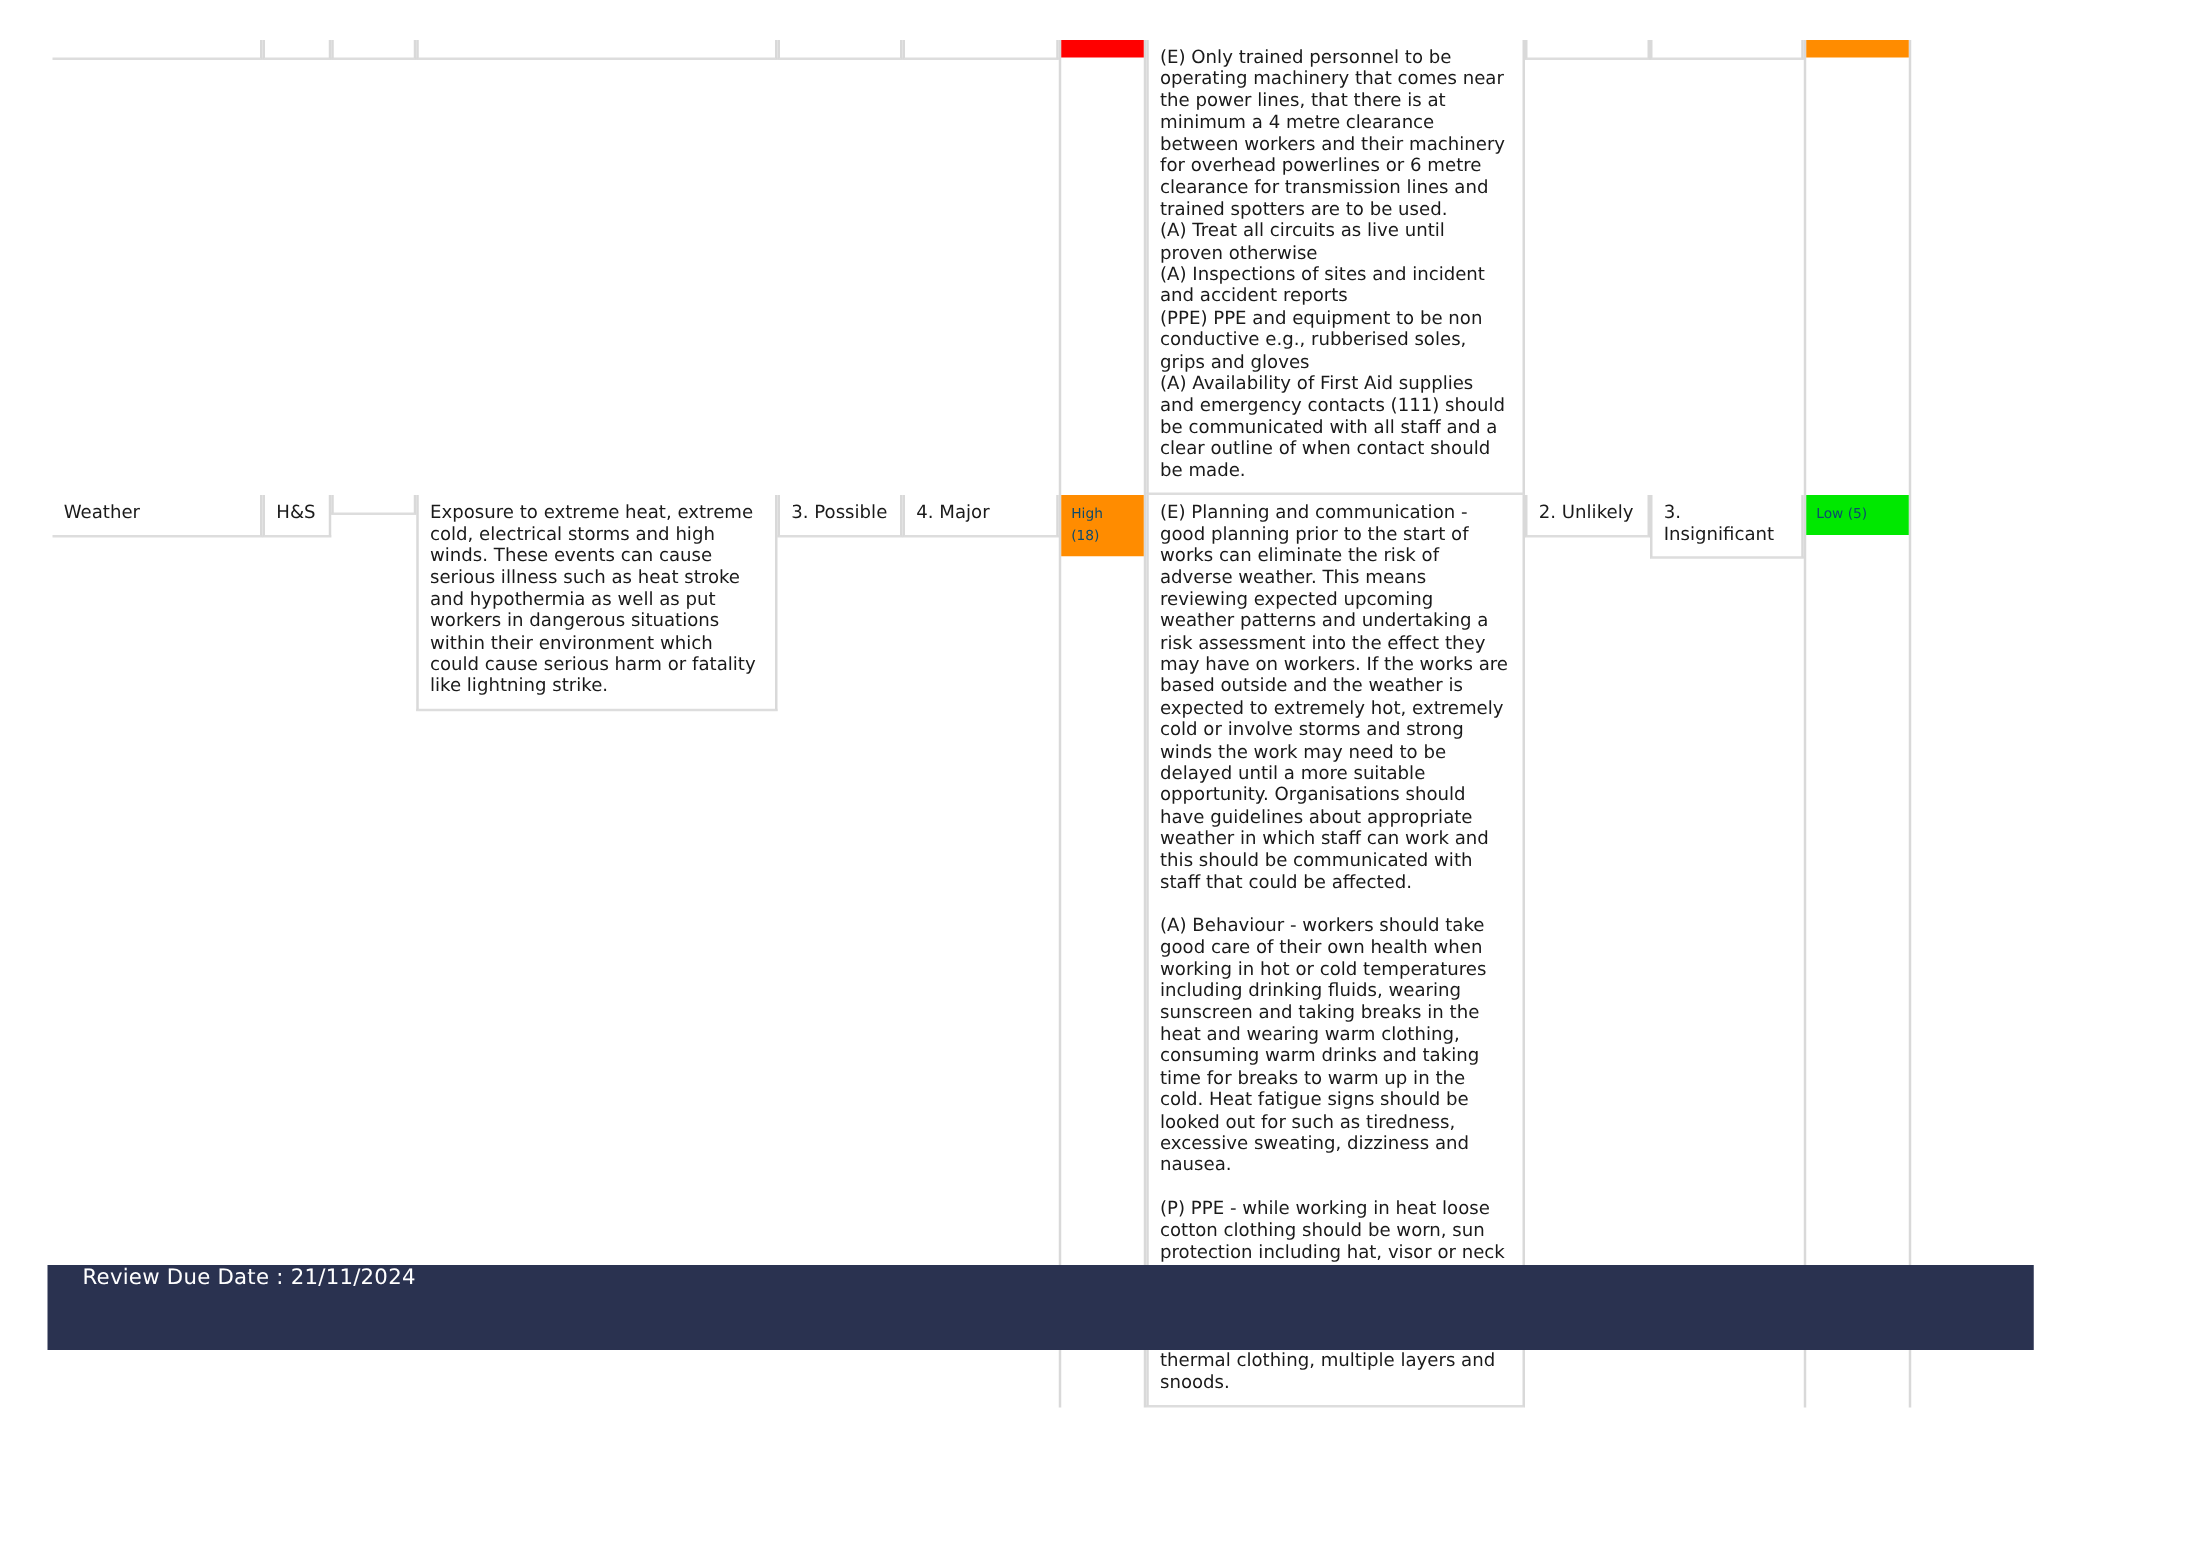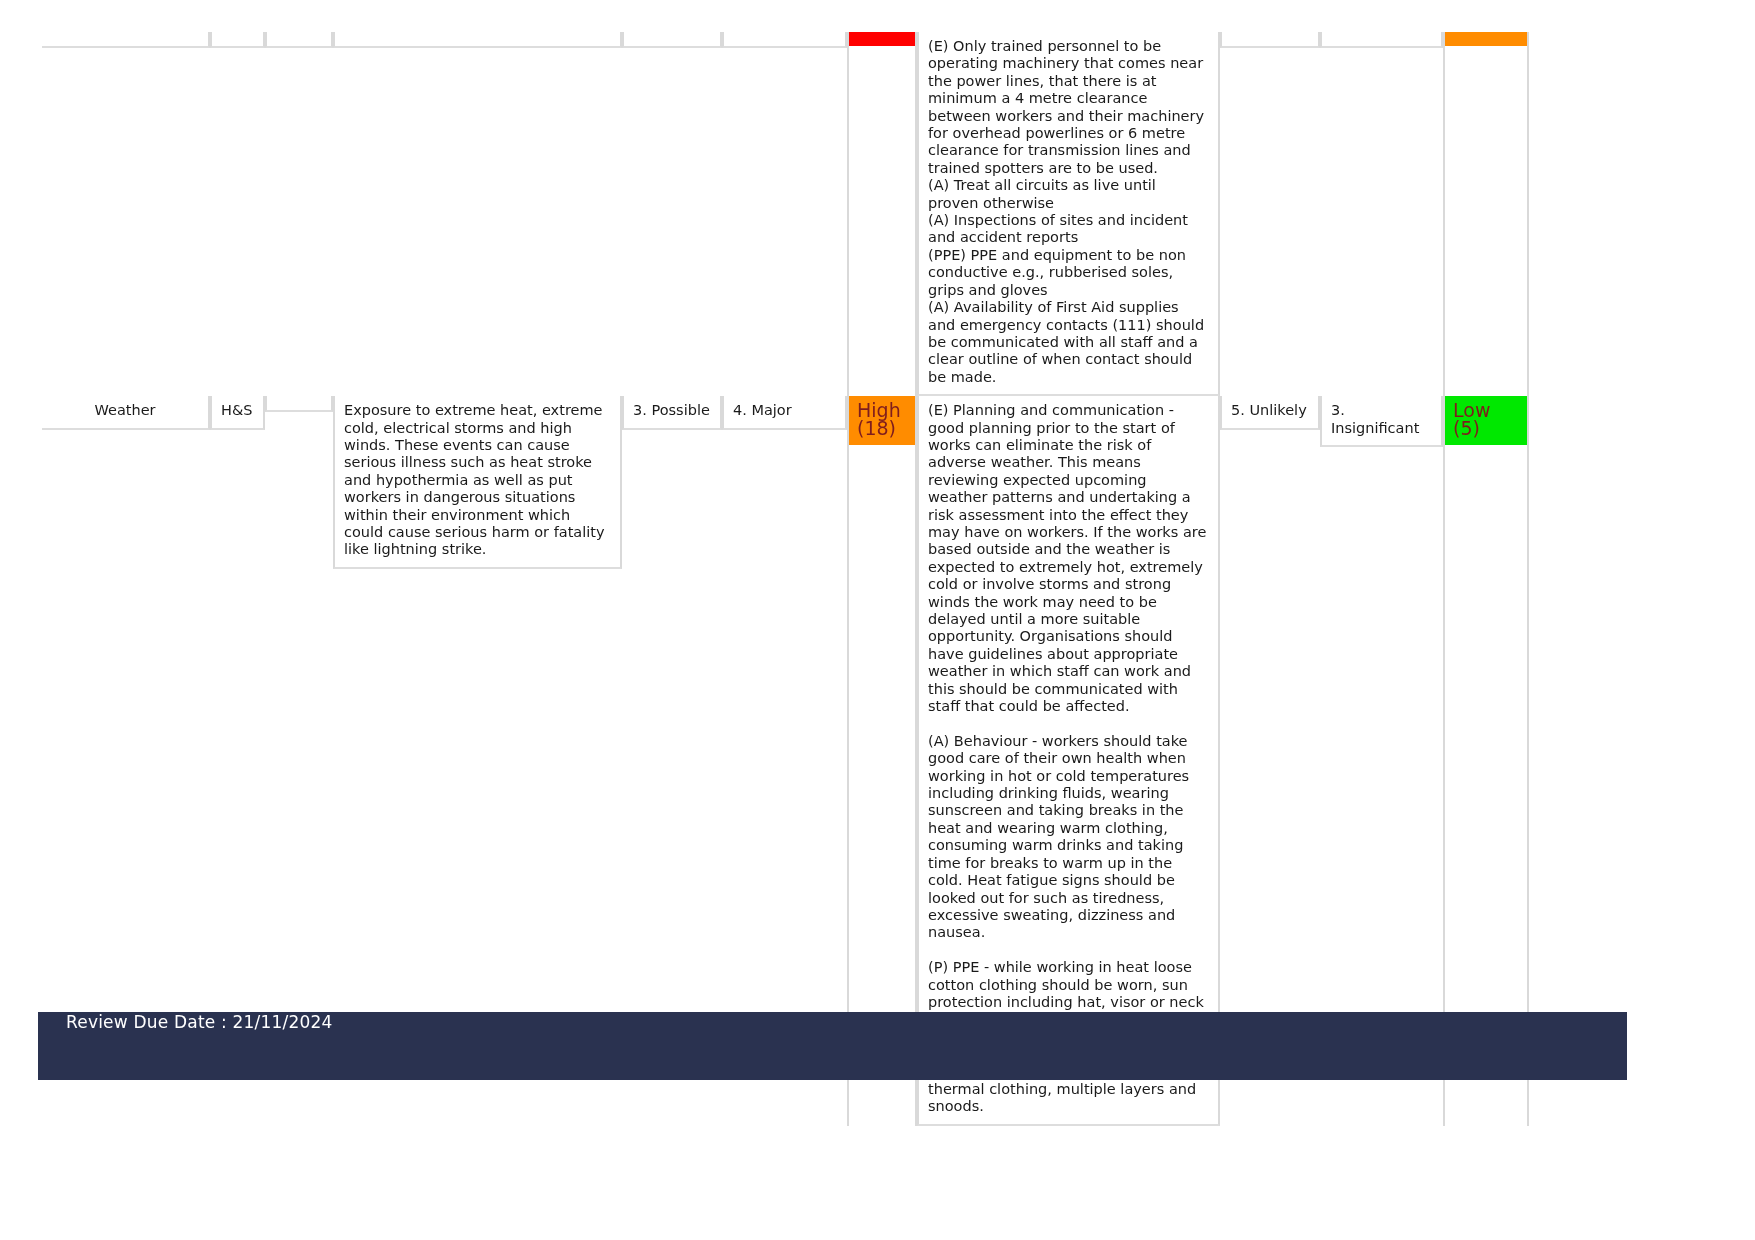--- a/index.html
+++ b/index.html
@@ -37,39 +37,39 @@
   .cell {
     position: relative;
     height: 100%;
     border-left: 2px solid #d9d9d9;
     border-right: 2px solid #d9d9d9;
     padding: 6px 9px 8px 9px;
     font-size: 14.5px;
     line-height: 17.4px;
     color: #1a1a1a;
   }
-  .cell.no-left  { border-left: none; text-align: center; }
+  .cell.no-left  { border-left: none; }
   .row-sep td > .cell { border-bottom: 2px solid #dddddd; }
 
   .txt-wrap { white-space: pre-wrap; }
 
   
   .swatch {
     border-left: 2px solid #d9d9d9;
     border-right: 2px solid #d9d9d9;
     padding: 0;
     height: 100%;
   }
   .swatch-fill {
     width: 100%;
     min-height: 100%;
     padding: 6px 8px 8px 8px;
-    font-size: 19px;
+    font-size: 11px;
     line-height: 17.4px;
-    color: #7f1d1d;
+    color: #0c4a6e;
   }
 
   
   .footer-bar {
     position: absolute;
     left: 38px;
     top: 1012px;
     width: 1679px;
     height: 68px;
     background: #2a3250;
@@ -167,21 +167,21 @@
           <div class="swatch-fill" style="background: rgb(255, 140, 0);">High (18)</div>
         </td>
         <td>
           <div class="cell txt-wrap">(E) Planning and communication - good planning prior to the start of works can eliminate the risk of adverse weather. This means reviewing expected upcoming weather patterns and undertaking a risk assessment into the effect they may have on workers. If the works are based outside and the weather is expected to extremely hot, extremely cold or involve storms and strong winds the work may need to be delayed until a more suitable opportunity. Organisations should have guidelines about appropriate weather in which staff can work and this should be communicated with staff that could be affected.
 
 (A) Behaviour - workers should take good care of their own health when working in hot or cold temperatures including drinking fluids, wearing sunscreen and taking breaks in the heat and wearing warm clothing, consuming warm drinks and taking time for breaks to warm up in the cold. Heat fatigue signs should be looked out for such as tiredness, excessive sweating, dizziness and nausea.
 
 (P) PPE - while working in heat loose cotton clothing should be worn, sun protection including hat, visor or neck shade should be considered as well as smoked safety glasses for UV protection. While working in cold conditions consider warm gloves, thermal clothing, multiple layers and snoods.</div>
         </td>
         <td>
-          <div class="cell">5. Unlikely</div>
+          <div class="cell">2. Unlikely</div>
         </td>
         <td>
           <div class="cell">3. Insignificant</div>
         </td>
         <td class="swatch">
           <div class="swatch-fill" style="background: rgb(0, 232, 0);">Low (5)</div>
         </td>
       </tr>
 
     </tbody>

